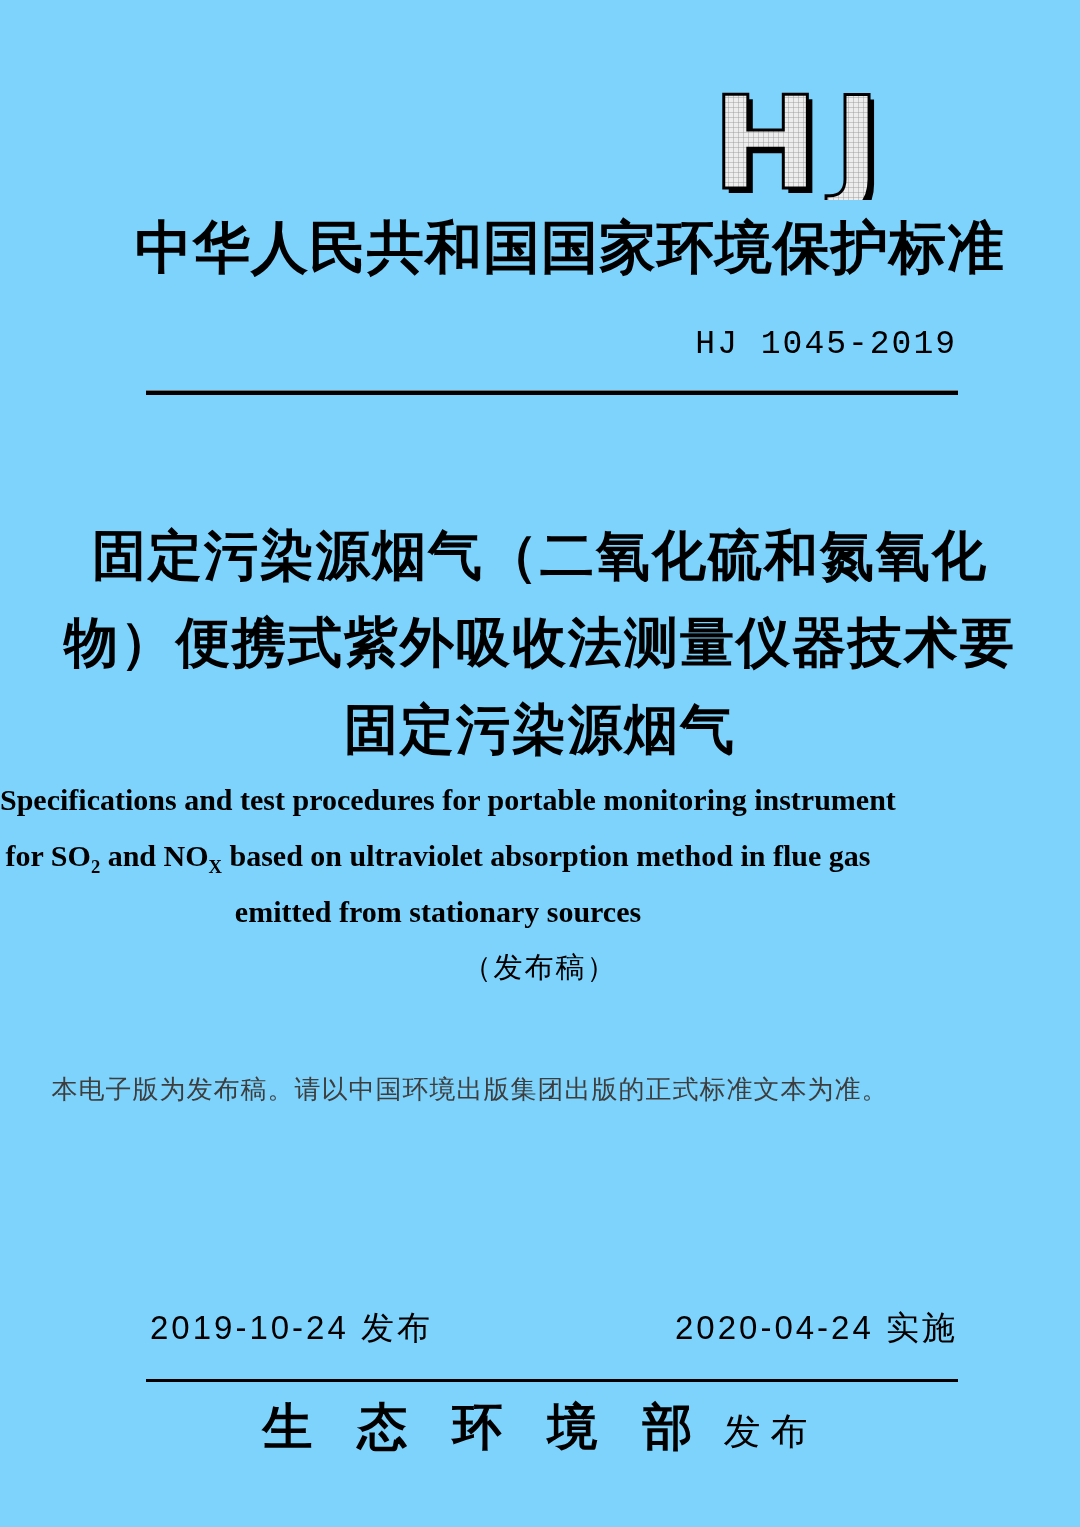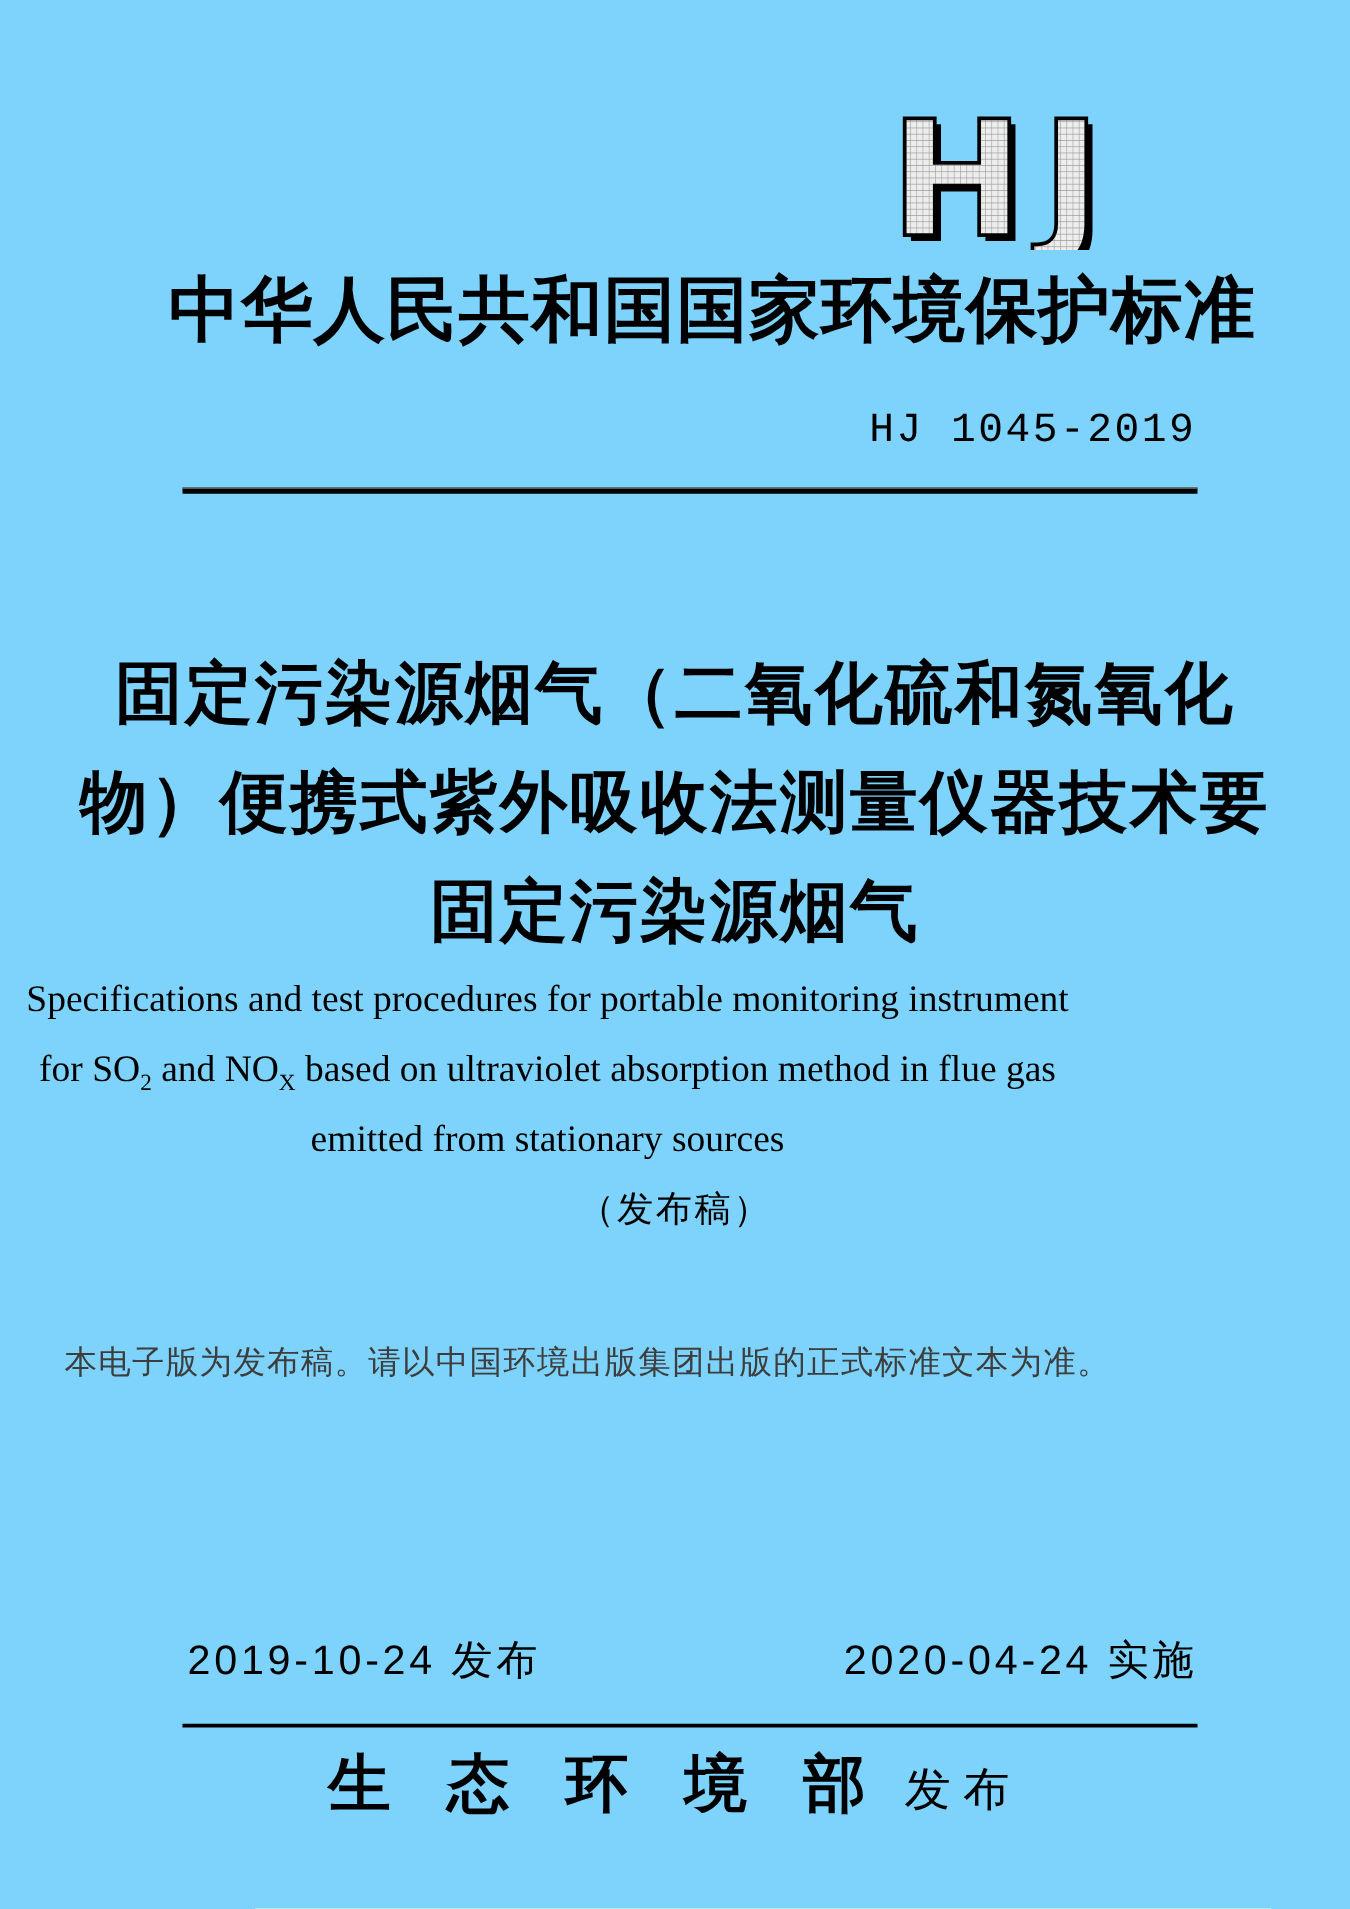--- a/index.html
+++ b/index.html
@@ -70,21 +70,21 @@
     white-space: nowrap;
   }
 
   .title-en {
     position: absolute;
     top: 772px;
     left: 0;
     width: 876px;
     text-align: center;
     font-size: 30px;
-    font-weight: 400;
+    font-weight: 700;
     line-height: 56px;
     white-space: nowrap;
   }
   .title-en sub { font-size: 0.62em; line-height: 0; }
 
   .draft-note {
     position: absolute;
     top: 948px;
     left: 0;
     width: 1080px;

